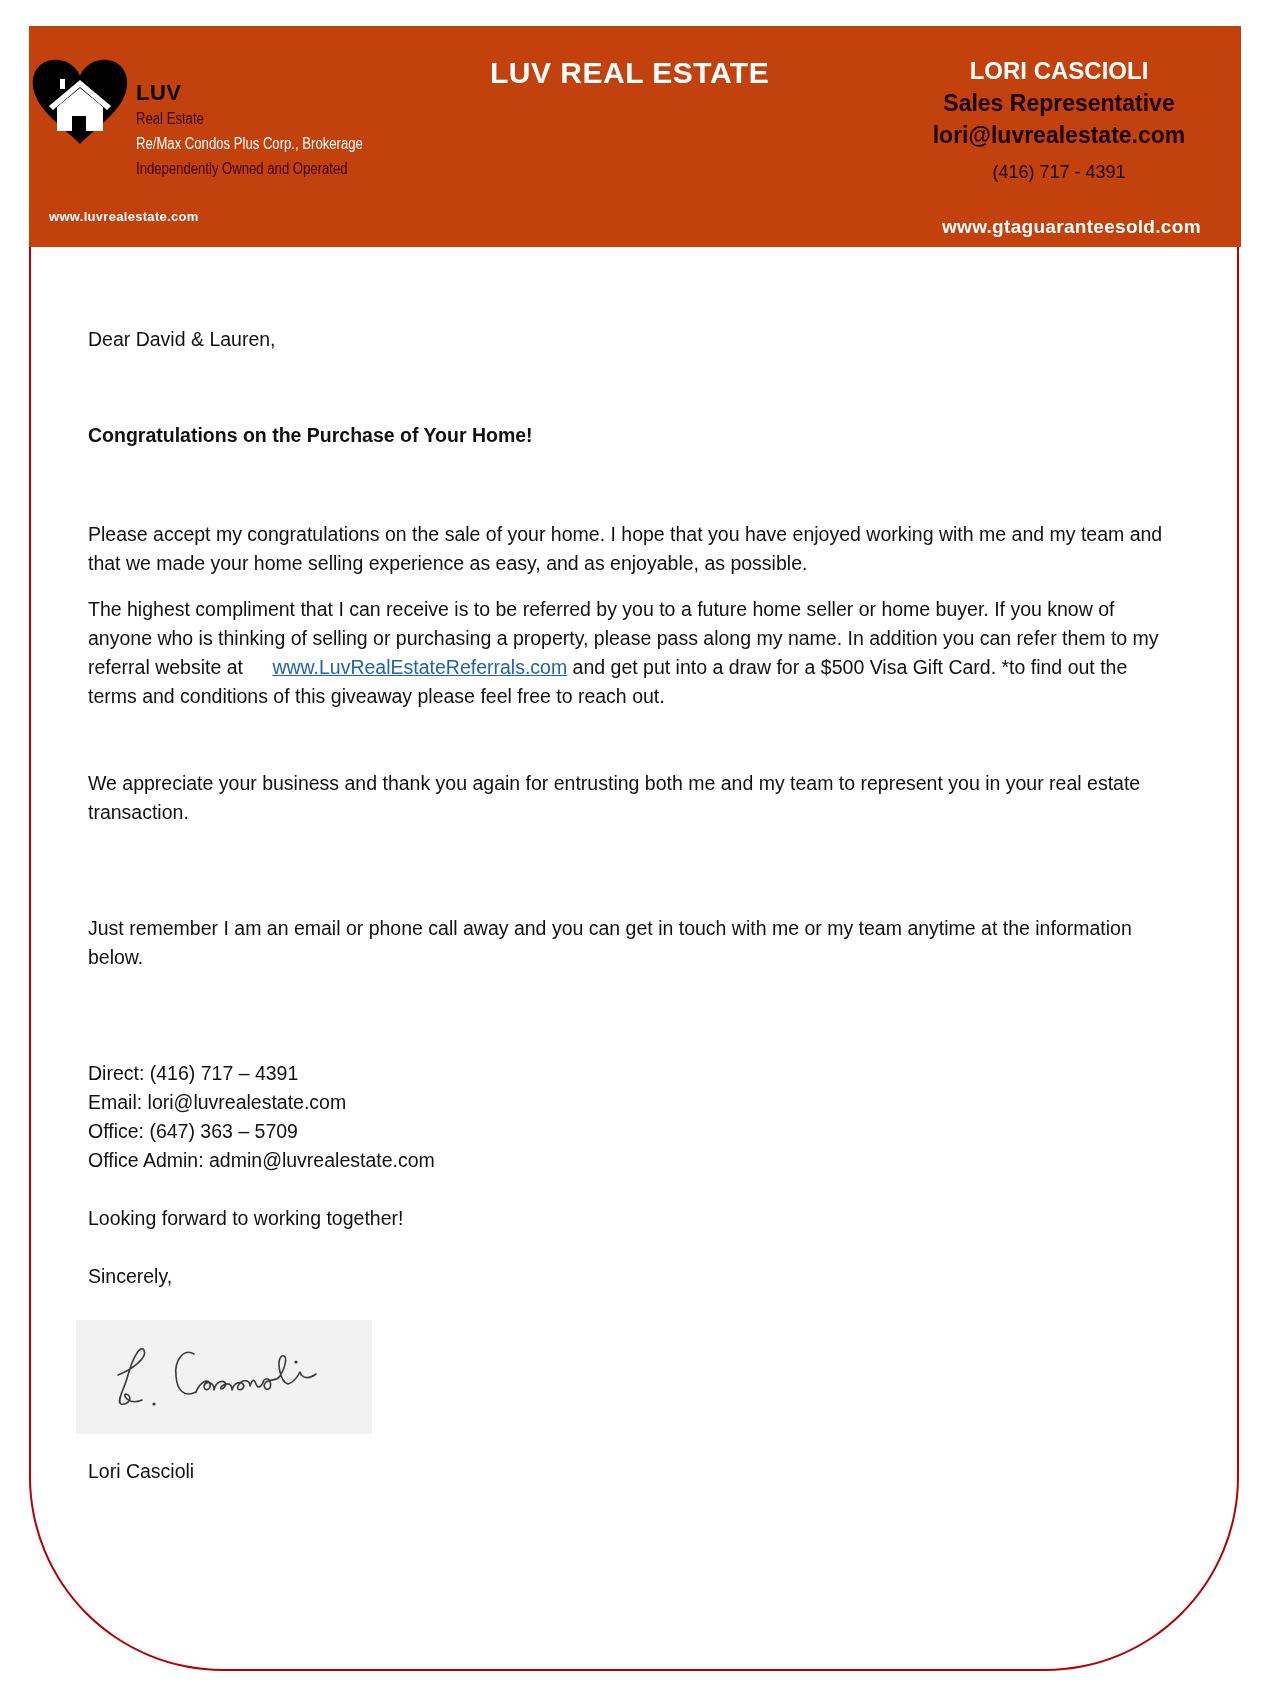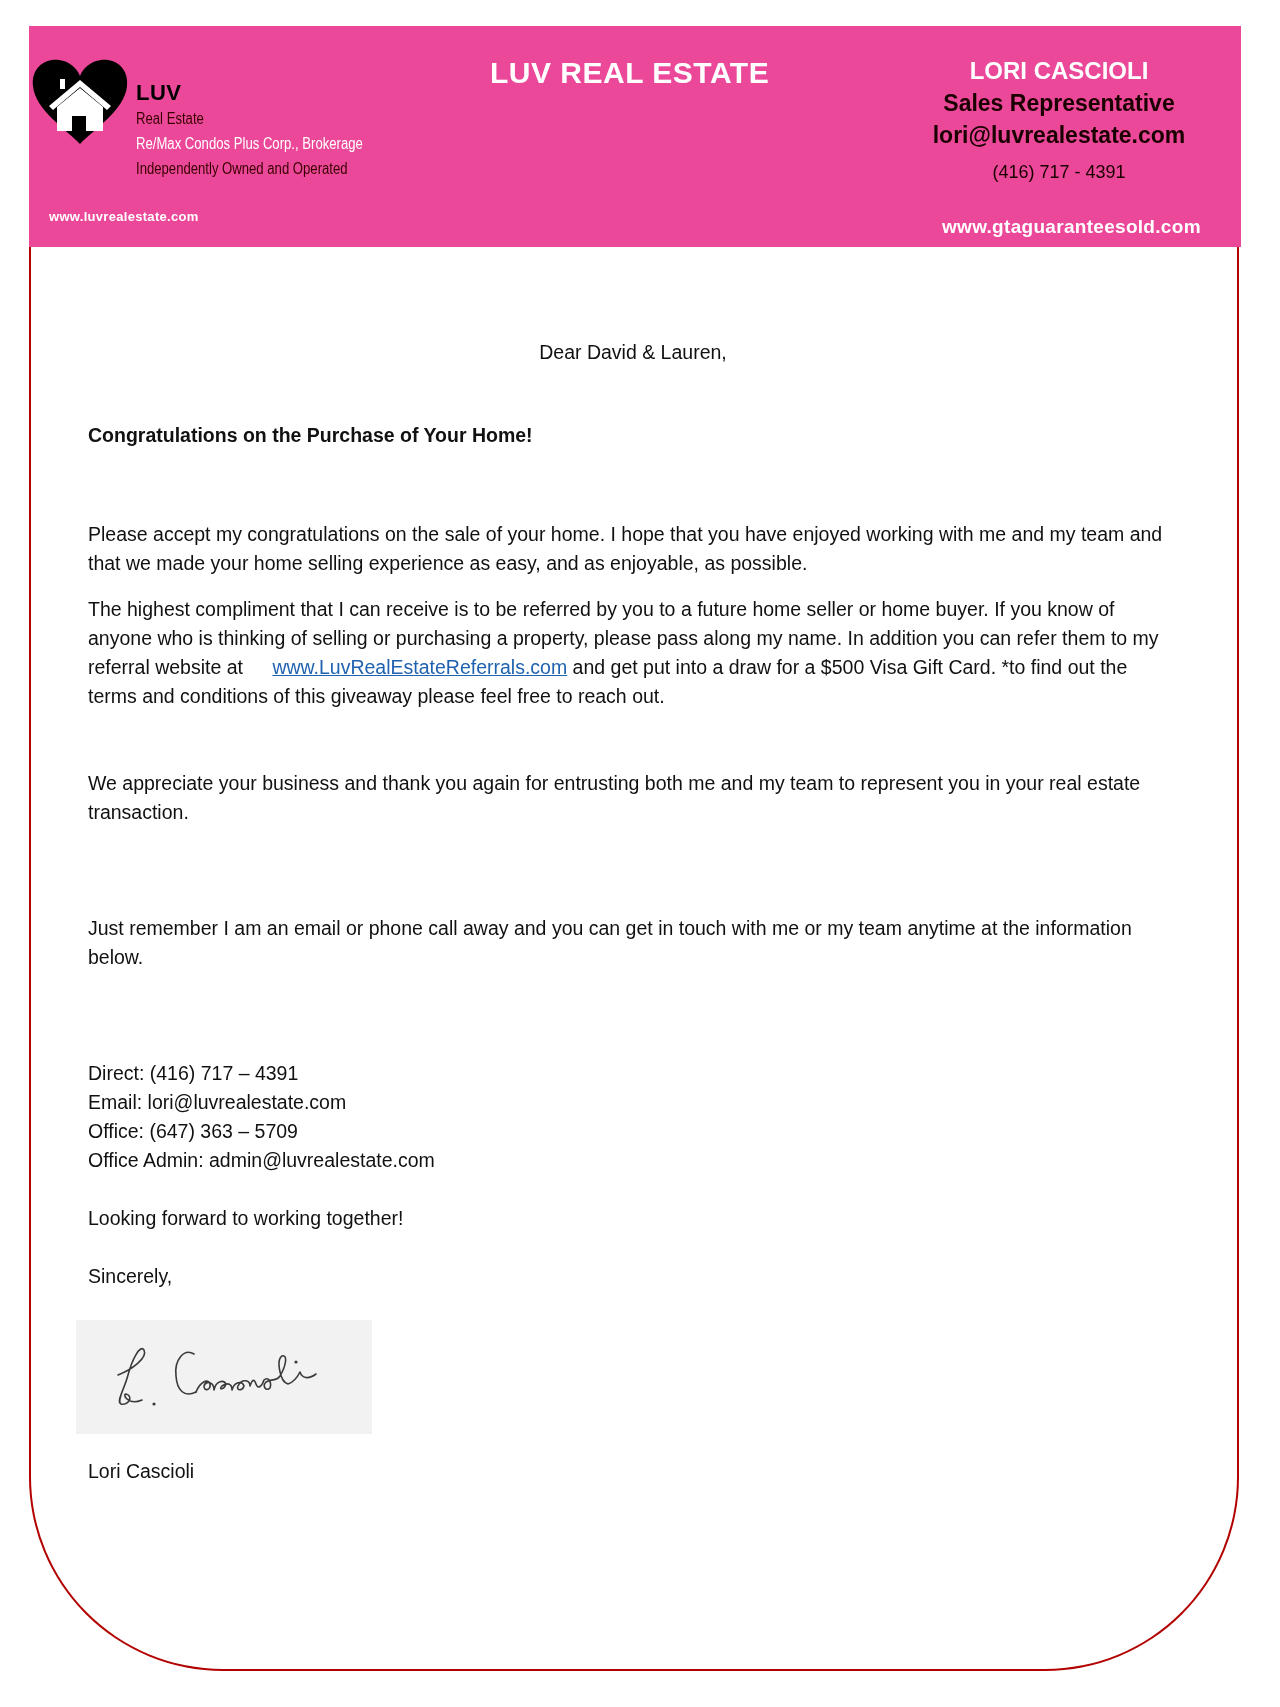--- a/index.html
+++ b/index.html
@@ -5,21 +5,21 @@
     html, body { margin: 0; padding: 0; background: #ffffff; }
     body { width: 1280px; height: 1707px; position: relative; overflow: hidden;
            font-family: "Liberation Sans", sans-serif; color: #111; }
 
     
     .frame { position: absolute; left: 29px; top: 26px; width: 1210px; height: 1645px;
              border: 2px solid #b30000; border-top: none;
              border-radius: 0 0 194px 194px; box-sizing: border-box; }
 
     
-    .header { position: absolute; left: 29px; top: 26px; width: 1212px; height: 221px; background: #ec4899; }
+    .header { position: absolute; left: 29px; top: 26px; width: 1212px; height: 221px; background: #c2410c; }
     .abs { position: absolute; white-space: nowrap; }
 
     .logo-heart { left: 2px; top: 32px; width: 98px; height: 86px; }
     .logo-text { font-family: "Liberation Sans Narrow", "Liberation Sans", sans-serif; }
     .luv { left: 107px; top: 54px; font-size: 22px; font-weight: bold; color: #000; letter-spacing: 0.5px; }
     .sub { font-size: 16px; transform: scaleX(0.82); transform-origin: left top; }
     .sub1 { left: 107px; top: 84px; color: #3a0000; }
     .sub2 { left: 107px; top: 109px; color: #ffffff; }
     .sub3 { left: 107px; top: 134px; color: #3a0000; }
     .site-left { left: 20px; top: 183px; font-size: 13px; font-weight: bold; color: #ffffff; letter-spacing: 0.3px; }
@@ -66,21 +66,21 @@
 
   <div class="right-block">
     <div class="r-name">LORI CASCIOLI</div>
     <div class="r-role">Sales Representative</div>
     <div class="r-email">lori@luvrealestate.com</div>
     <div class="r-phone">(416) 717 - 4391</div>
   </div>
   <div class="abs site-right">www.gtaguaranteesold.com</div>
 </div>
 
-<div class="letter" style="top:338px;text-align:center;">
+<div class="letter" style="top:325px;">
   <p>Dear David &amp; Lauren,</p>
 </div>
 
 <div class="letter bold" style="top:421px;">
   <p>Congratulations on the Purchase of Your Home!</p>
 </div>
 
 <div class="letter" style="top:520px;">
   <p>Please accept my congratulations on the sale of your home.  I hope that you have enjoyed working with me and my team and that we made your home selling experience as easy, and as enjoyable, as possible.</p>
 </div>

